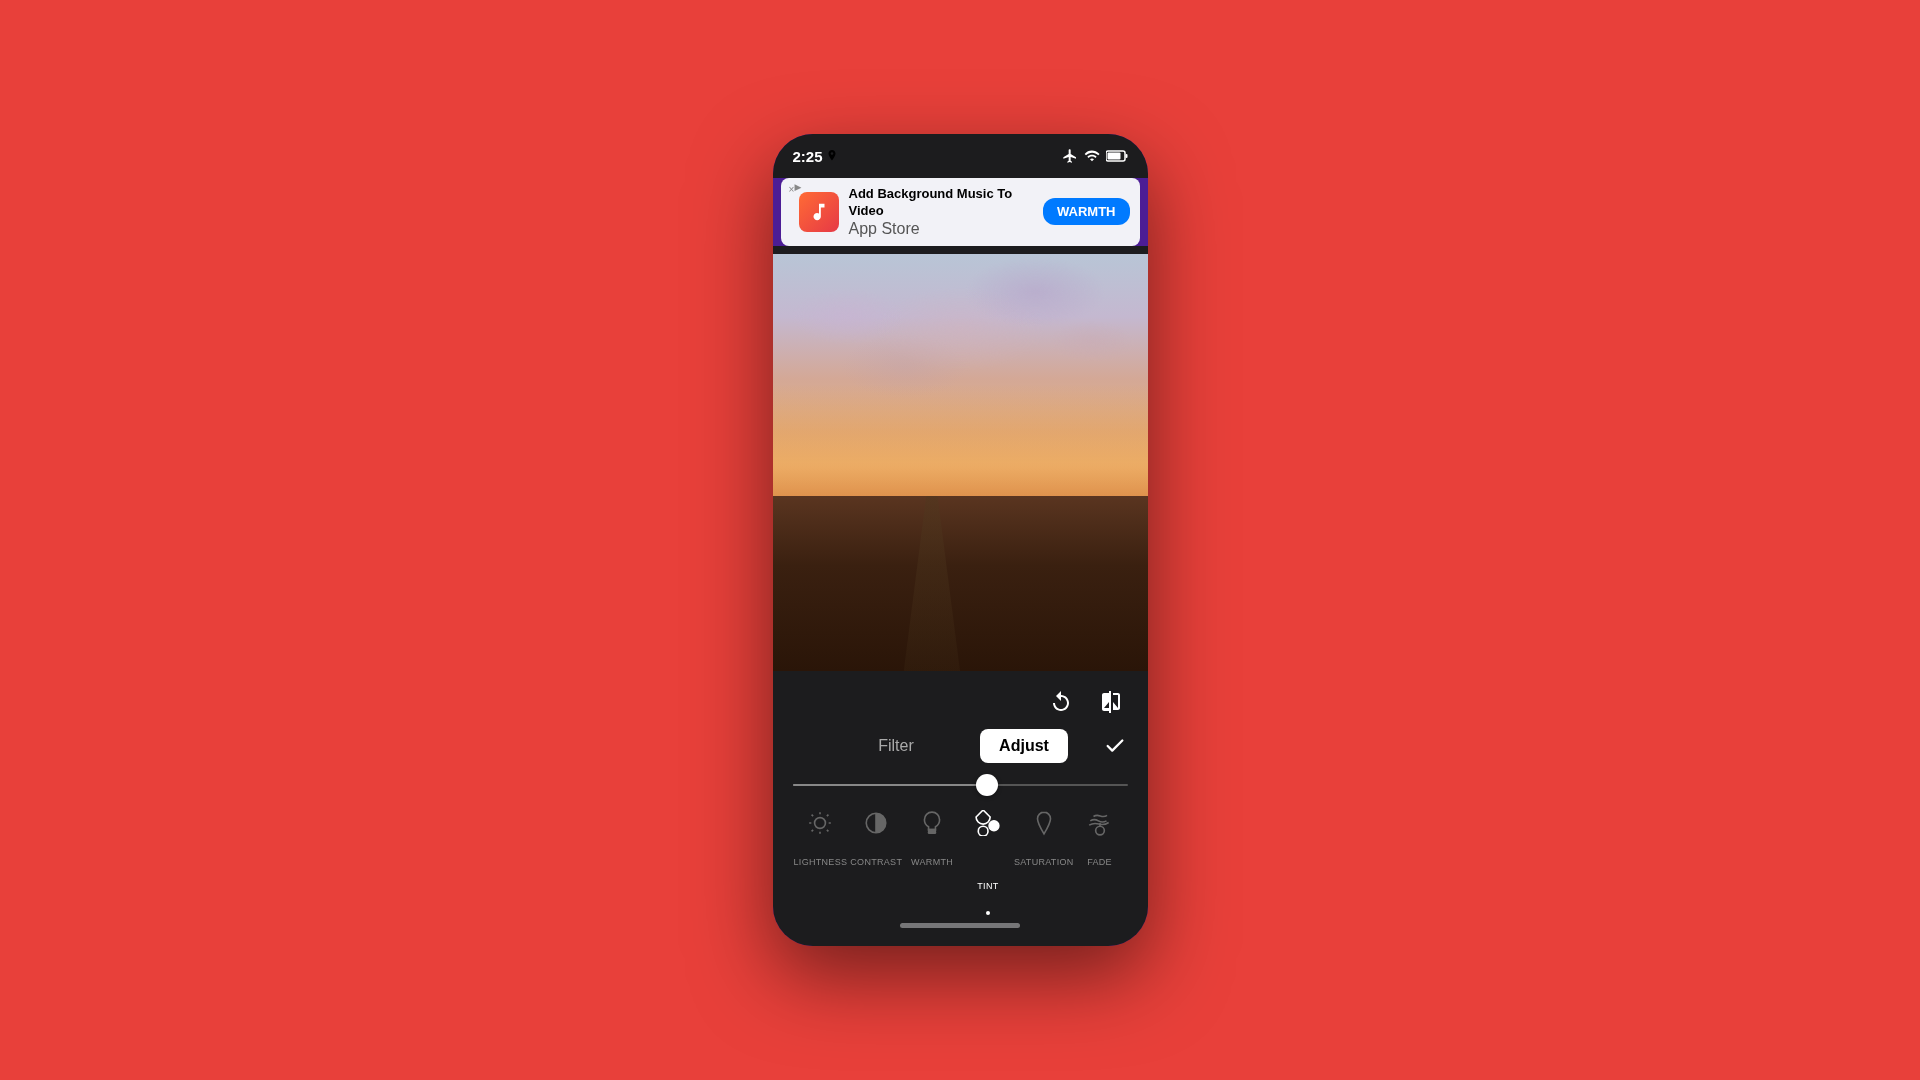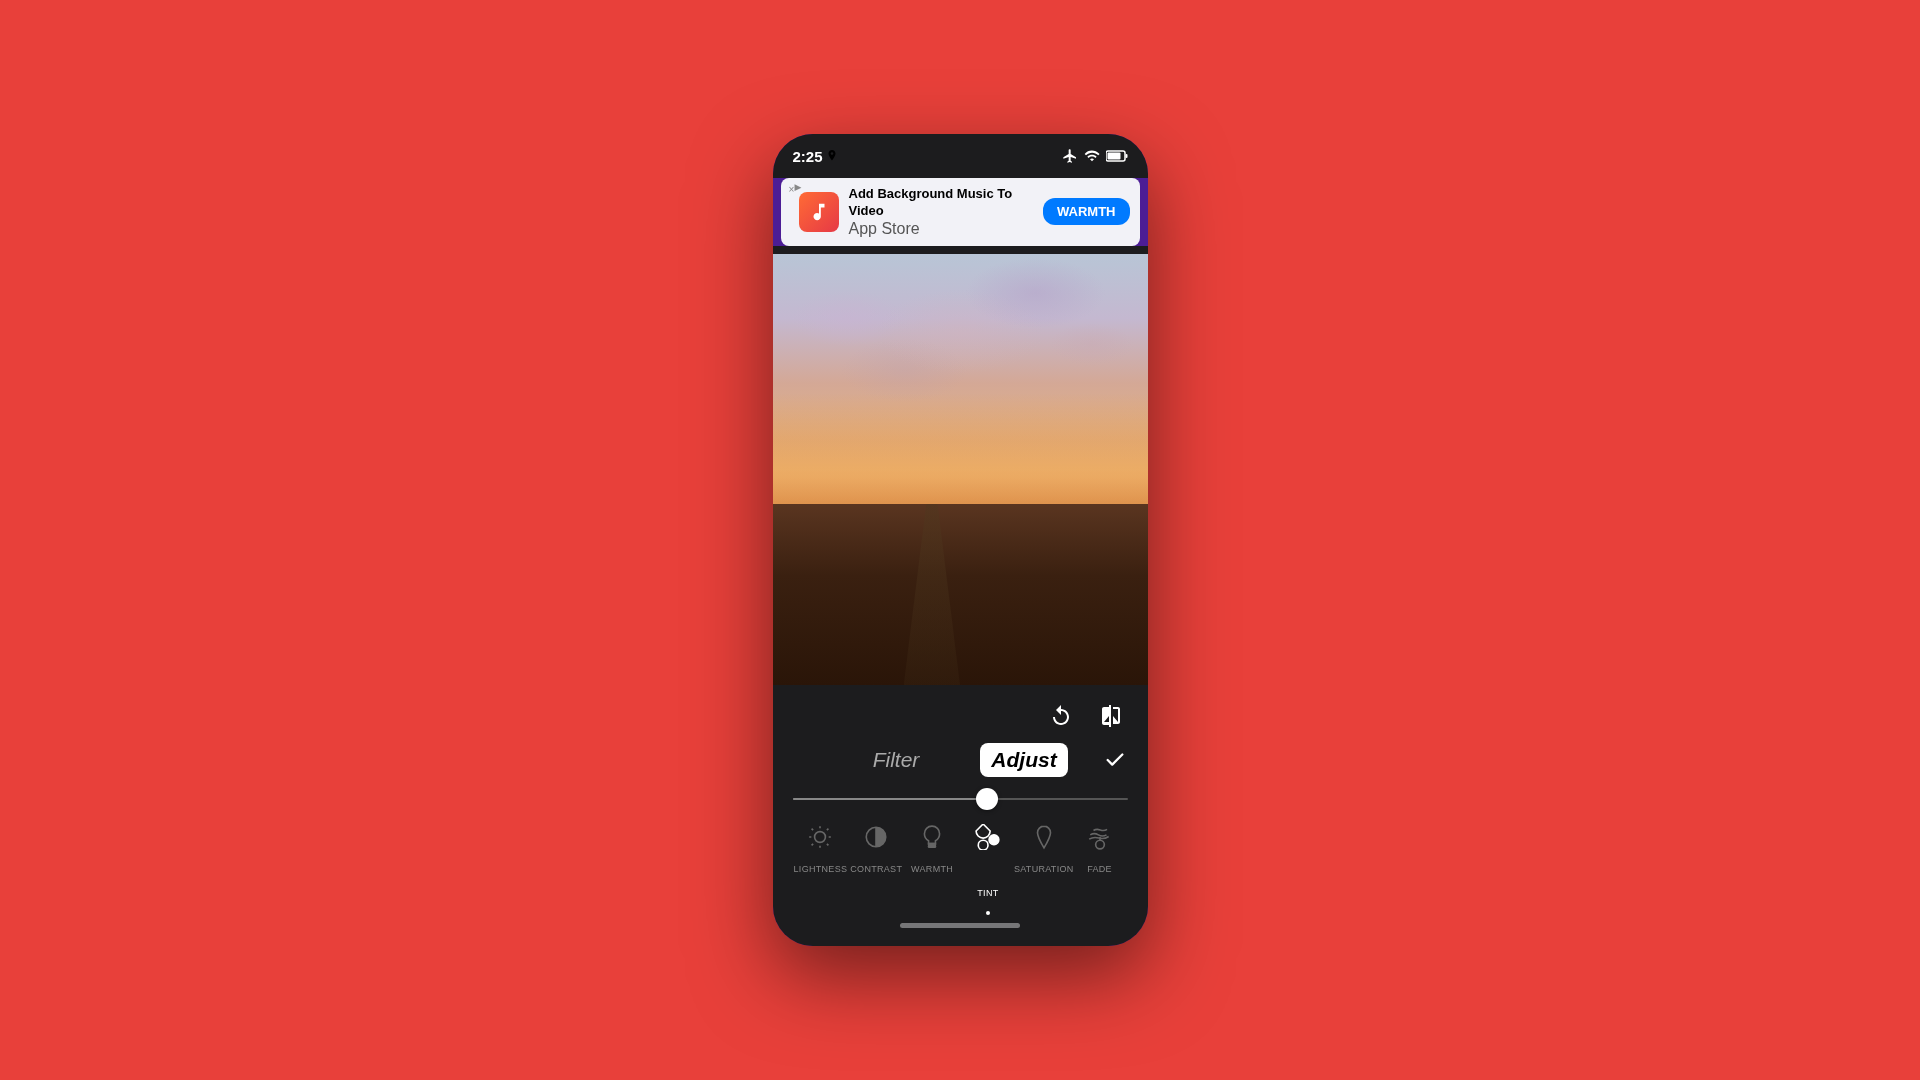--- a/index.html
+++ b/index.html
@@ -261,25 +261,24 @@
       position: relative;
     }
 
     .toggle-btn {
       width: 88px;
       height: 34px;
       display: flex;
       align-items: center;
       justify-content: center;
       border-radius: 8px;
-      font-size: 21px;
+      font-size: 16px;
       font-weight: 500;
       cursor: pointer;
       border: none;
-      font-style: italic;
     }
 
     .toggle-btn.inactive {
       background: transparent;
       color: #aaa;
     }
 
     .toggle-btn.active {
       background: white;
       color: #000;
@@ -351,21 +350,21 @@
       justify-content: space-around;
       align-items: flex-start;
       padding: 0 4px;
       margin-bottom: 8px;
     }
 
     .tool-item {
       display: flex;
       flex-direction: column;
       align-items: center;
-      gap: 13px;
+      gap: 20px;
       cursor: pointer;
       width: 52px;
     }
 
     .tool-icon {
       width: 28px;
       height: 28px;
       display: flex;
       align-items: center;
       justify-content: center;

